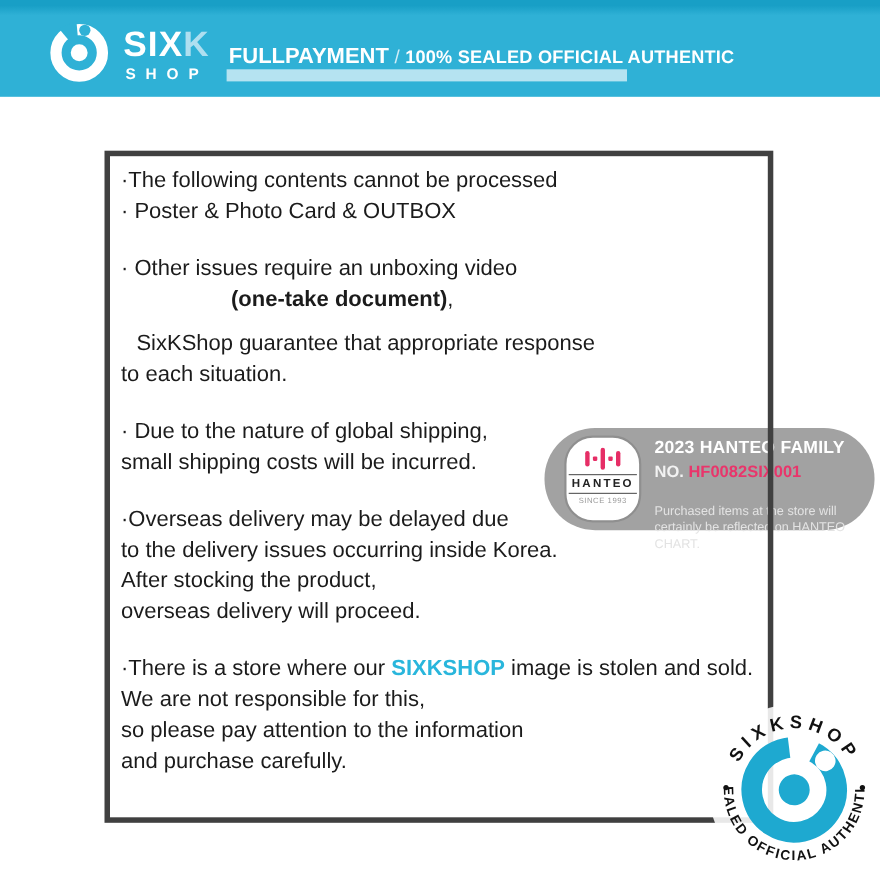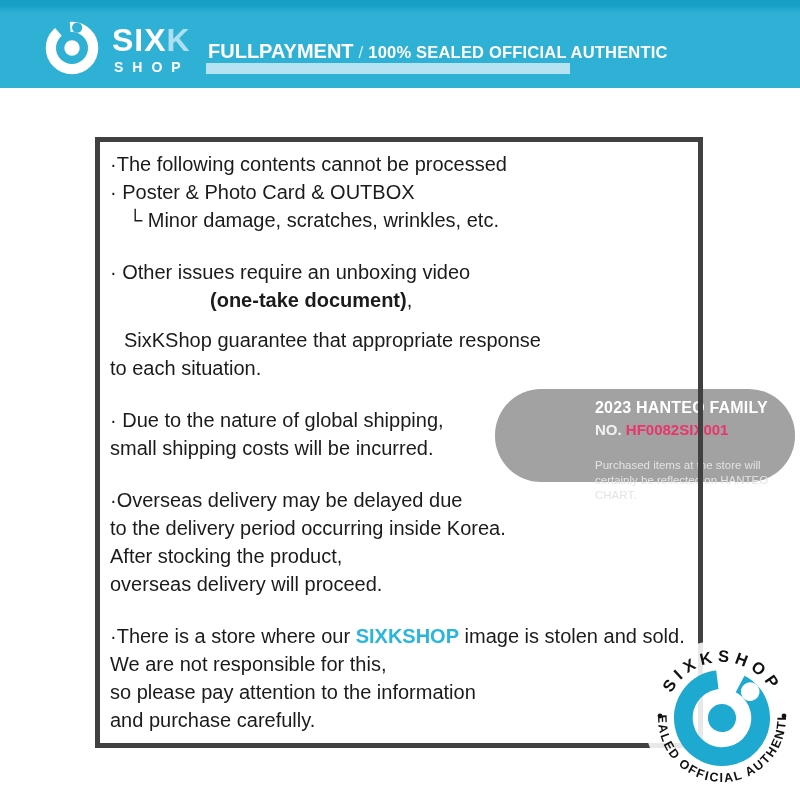--- a/index.html
+++ b/index.html
@@ -71,49 +71,59 @@
       <circle cx="58" cy="18" r="8" fill="#2fb1d6"></circle>
       <circle cx="50" cy="50" r="12" fill="#ffffff"></circle>
     </svg>
     <div class="wordmark"><span>SIX</span><span class="accent">K</span></div>
     <div class="wordsub">SHOP</div>
     <div class="tagline"><span class="lead">FULLPAYMENT</span><span class="sep">/</span><span class="rest">100% SEALED OFFICIAL AUTHENTIC</span></div>
     <div class="tag-underline"></div>
   </div>
 
   <div class="hanteo-badge">
+    <div class="hanteo-emblem">
+      <div class="eq-row">
+        <span class="eq-bar eq-b1"></span>
+          <span class="eq-dot"></span>
+          <span class="eq-bar eq-b3"></span>
+          <span class="eq-dot"></span>
+          <span class="eq-bar eq-b5"></span>
+      </div>
+      <div class="hanteo-name">HANTEO</div>
+      <div class="hanteo-since">SINCE 1993</div>
+    </div>
     <div class="hanteo-texts">
       <div class="hanteo-title">2023 HANTEO FAMILY</div>
       <div class="hanteo-no"><span>NO.</span> <span class="no-val">HF0082SIX001</span></div>
       <div class="hanteo-desc">
         <div>Purchased items at the store will</div>
         <div>certainly be reflected on HANTEO CHART.</div>
       </div>
     </div>
   </div>
 
   <div class="notice-box">
     <div class="sec">
       <div class="line">·The following contents cannot be processed</div>
       <div class="line">· Poster &amp; Photo Card &amp; OUTBOX</div>
-      <div class="line indent-sub">└ Minor damage, scratches, wrinkles, etc.</div>
     </div>
     <div class="sec">
       <div class="line">· Other issues require an unboxing video</div>
       <div class="line indent-center"><span class="bold">(one-take document)</span><span>,</span></div>
       <div class="line indent-sm">SixKShop guarantee that appropriate response</div>
       <div class="line">to each situation.</div>
     </div>
     <div class="sec">
       <div class="line">· Due to the nature of global shipping,</div>
       <div class="line">small shipping costs will be incurred.</div>
     </div>
     <div class="sec">
       <div class="line">·Overseas delivery may be delayed due</div>
-      <div class="line">to the delivery period occurring inside Korea.</div>
+      <div class="line">to the delivery issues occurring inside Korea.</div>
       <div class="line">After stocking the product,</div>
       <div class="line">overseas delivery will proceed.</div>
     </div>
     <div class="sec">
       <div class="line"><span>·There is a store where our </span><span class="brand-cyan">SIXKSHOP</span><span> image is stolen and sold.</span></div>
       <div class="line">We are not responsible for this,</div>
       <div class="line">so please pay attention to the information</div>
       <div class="line">and purchase carefully.</div>
     </div>
   </div>

